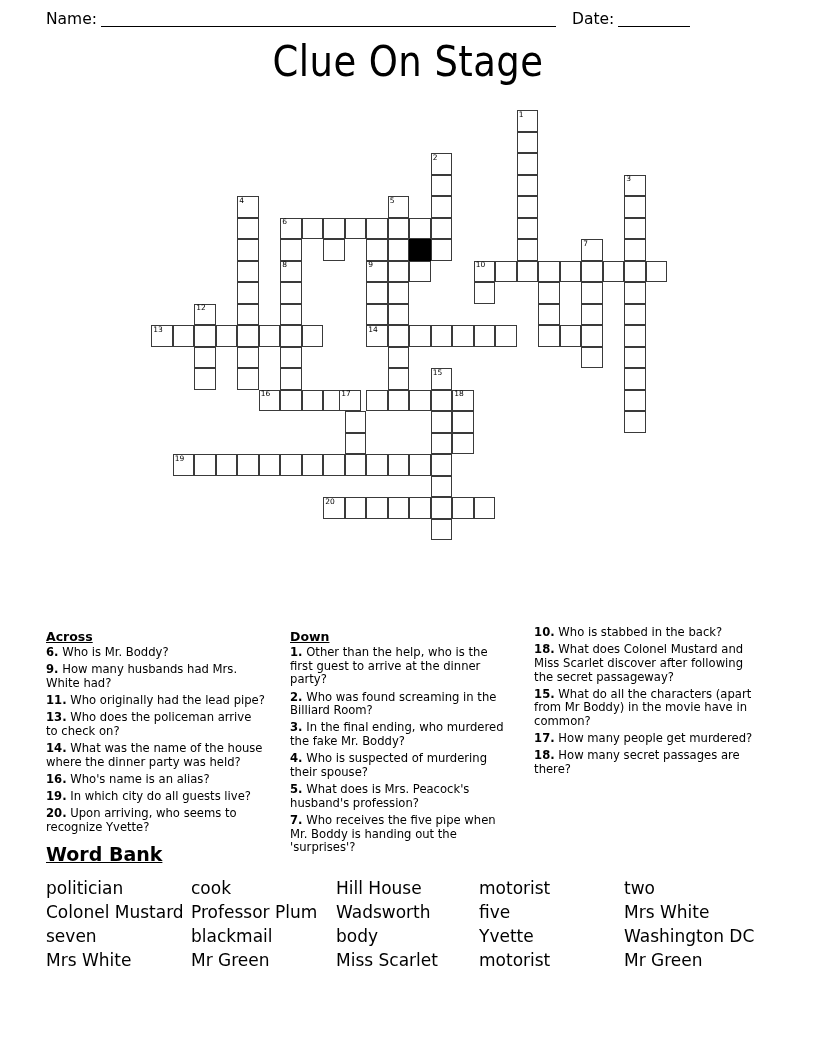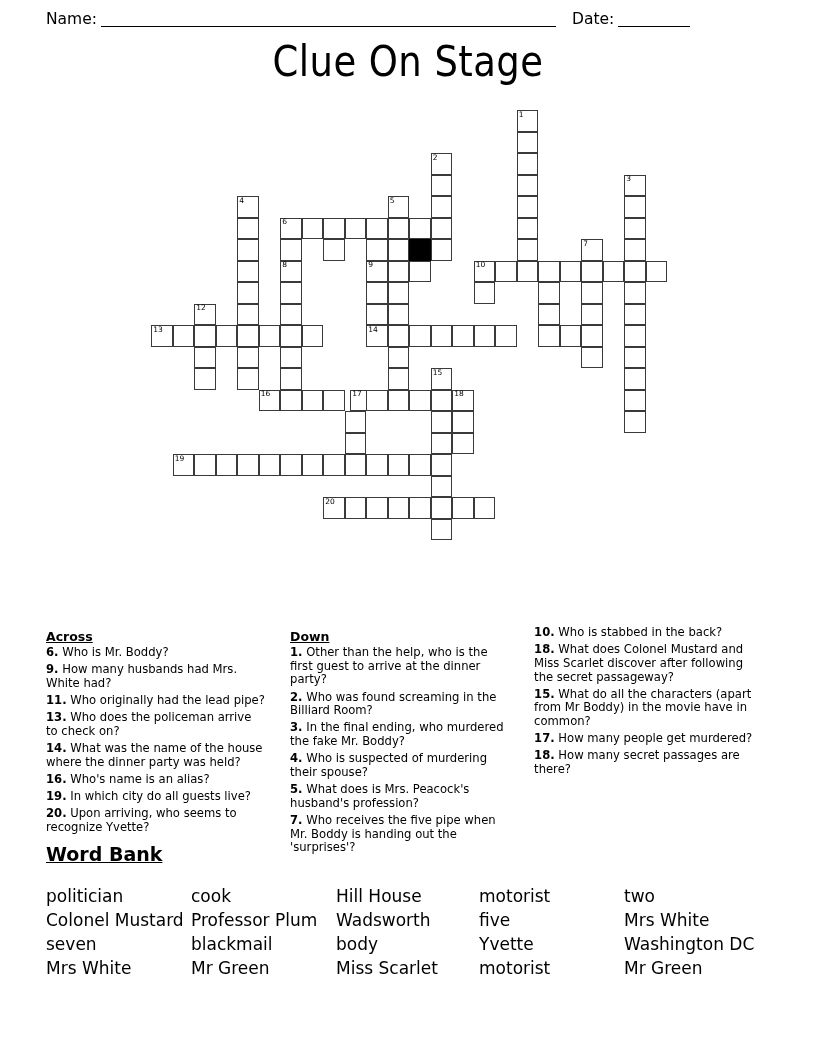--- a/index.html
+++ b/index.html
@@ -114,21 +114,21 @@
   #wordbank {
     position: absolute;
     left: 46px;
     top: 843px;
     width: 724px;
   }
   .wb-title {
     font-size: 19px;
     font-weight: bold;
     text-decoration: underline;
-    margin-bottom: 20px;
+    margin-bottom: 12px;
     display: inline-block;
   }
   .wb-grid {
     display: grid;
     grid-template-columns: 145px 145px 143px 145px 146px;
     row-gap: 1px;
   }
   .wb-word {
     font-size: 17px;
     line-height: 23px;
@@ -262,21 +262,21 @@
     <div class="cell" style="left: 194px; top: 242.5px;"></div>
     <div class="cell" style="left: 194px; top: 264px;"></div>
     <div class="cell" style="left: 430.5px; top: 264px;">
       <span class="cnum">15</span>
     </div>
     <div class="cell" style="left: 258.5px; top: 285.5px;">
       <span class="cnum">16</span>
     </div>
     <div class="cell" style="left: 301.5px; top: 285.5px;"></div>
     <div class="cell" style="left: 323px; top: 285.5px;"></div>
-    <div class="cell" style="left: 350px; top: 285.5px;">
+    <div class="cell" style="left: 339px; top: 285.5px;">
       <span class="cnum">17</span>
     </div>
     <div class="cell" style="left: 366px; top: 285.5px;"></div>
     <div class="cell" style="left: 409px; top: 285.5px;"></div>
     <div class="cell" style="left: 452px; top: 285.5px;">
       <span class="cnum">18</span>
     </div>
     <div class="cell" style="left: 344.5px; top: 307px;"></div>
     <div class="cell" style="left: 344.5px; top: 328.5px;"></div>
     <div class="cell" style="left: 344.5px; top: 350px;"></div>

